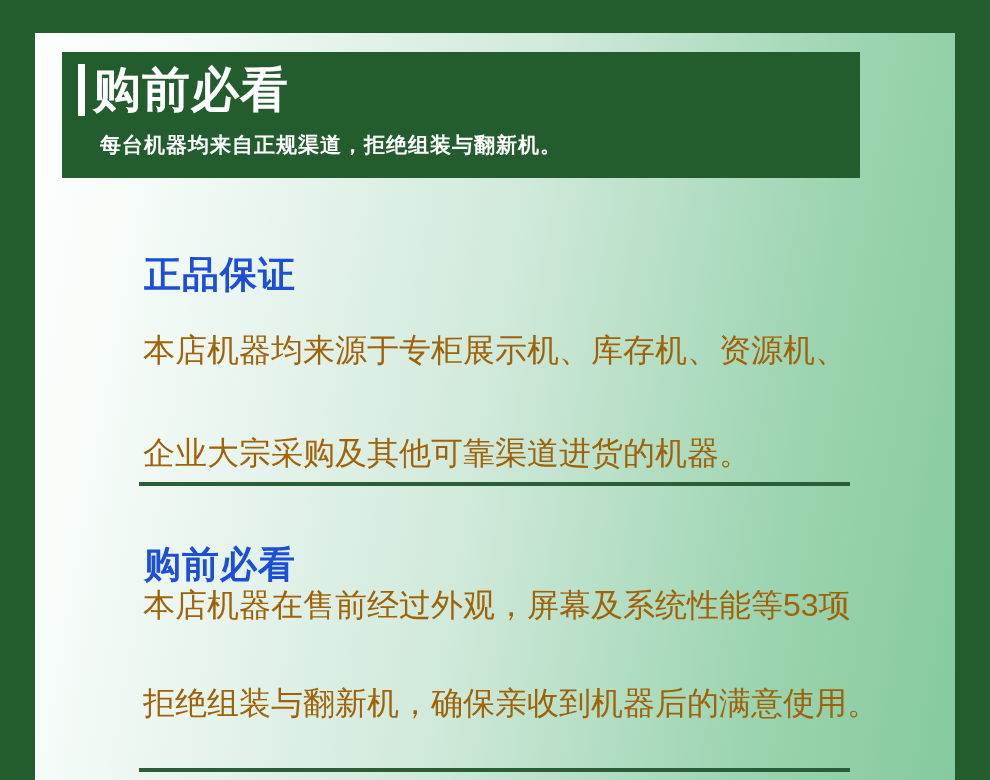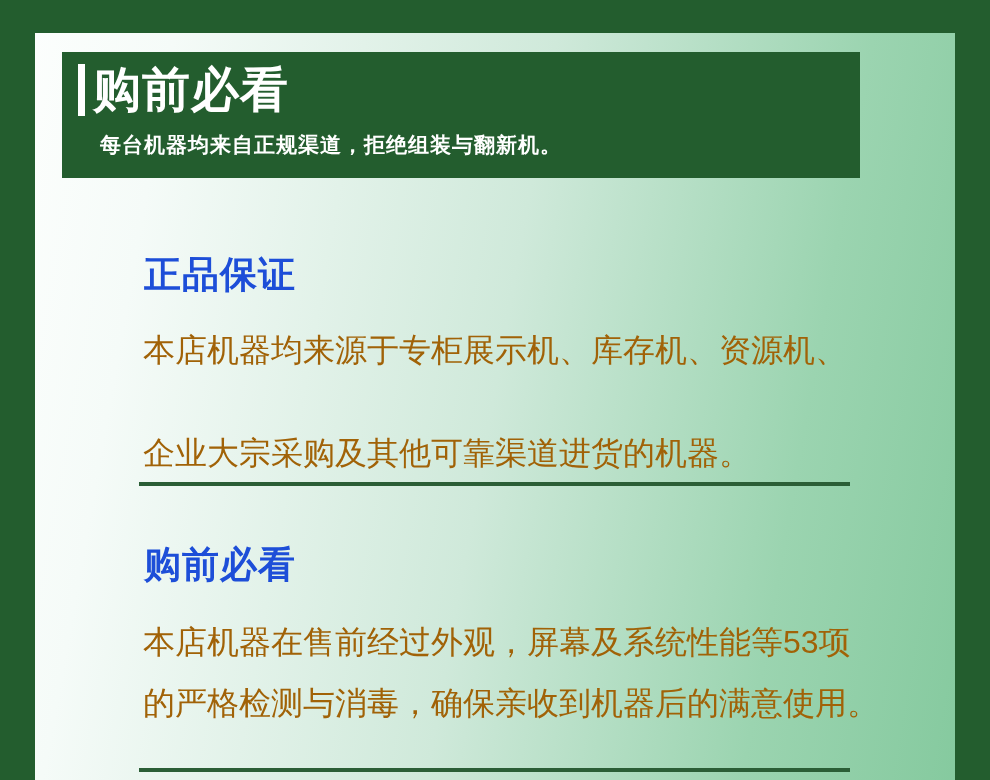--- a/index.html
+++ b/index.html
@@ -73,21 +73,21 @@
   .divider {
     position: absolute; left: 139px;
     width: 711px; height: 4px;
     background: #2b5e36;
   }
   .t-sec1-title { top: 250px; }
   .t-sec1-l1 { top: 329px; }
   .t-sec1-l2 { top: 416px; margin-top: 16px; }
   .d1 { top: 482px; }
   .t-sec2-title { top: 540px; }
-  .t-sec2-l1 { top: 621px; text-align: center; }
+  .t-sec2-l1 { top: 584px; text-align: center; }
   .t-sec2-l2 { top: 682px; }
   .d2 { top: 768px; }
 </style>
 </head>
 <body>
 
 <div class="frame-top"></div>
 <div class="frame-left"></div>
 <div class="frame-right"></div>
 
@@ -99,14 +99,14 @@
   <div class="banner-subtitle">每台机器均来自正规渠道，拒绝组装与翻新机。</div>
 </div>
 
 <div class="section-title t-sec1-title">正品保证</div>
 <div class="body-line t-sec1-l1">本店机器均来源于专柜展示机、库存机、资源机、</div>
 <div class="body-line t-sec1-l2">企业大宗采购及其他可靠渠道进货的机器。</div>
 <div class="divider d1"></div>
 
 <div class="section-title t-sec2-title">购前必看</div>
 <div class="body-line t-sec2-l1">本店机器在售前经过外观，屏幕及系统性能等53项</div>
-<div class="body-line t-sec2-l2">的严格检测与消毒，确保亲收到机器后的满意使用。</div>
+<div class="body-line t-sec2-l2">拒绝组装与翻新机，确保亲收到机器后的满意使用。</div>
 <div class="divider d2"></div>
 
 </body></html>

